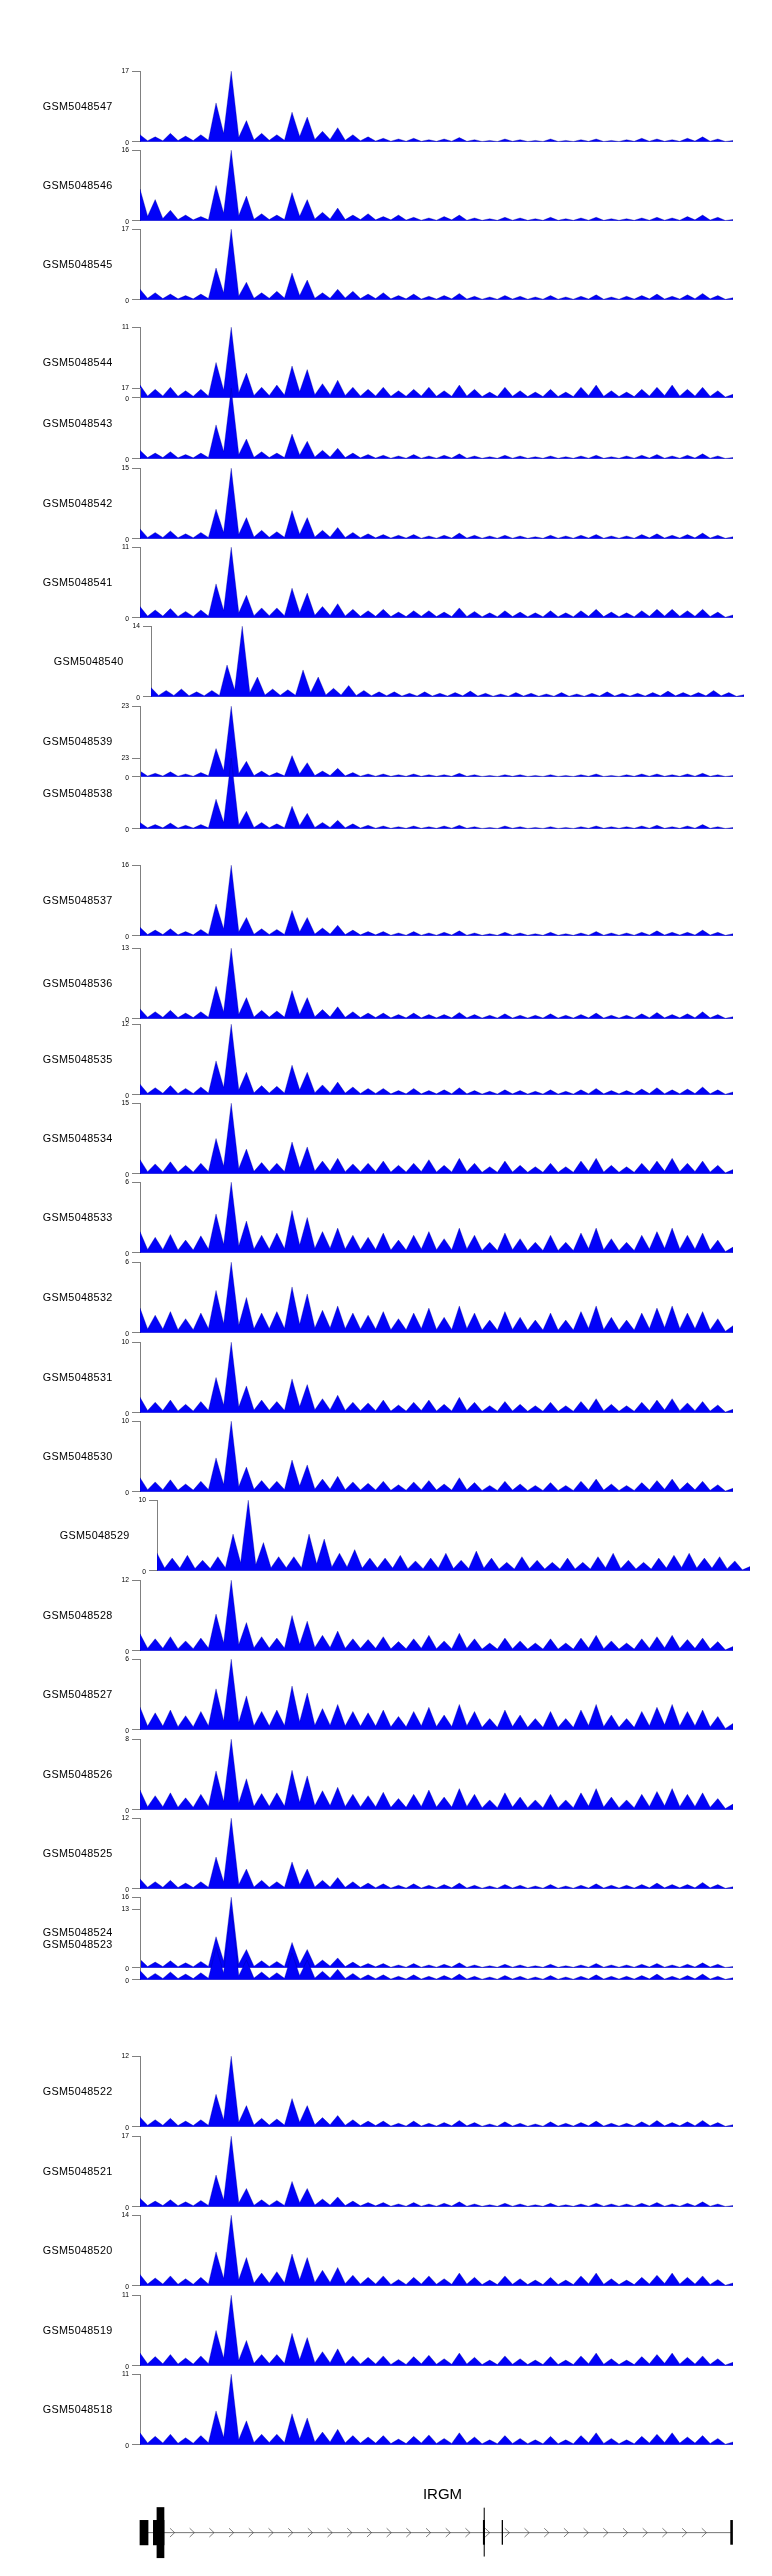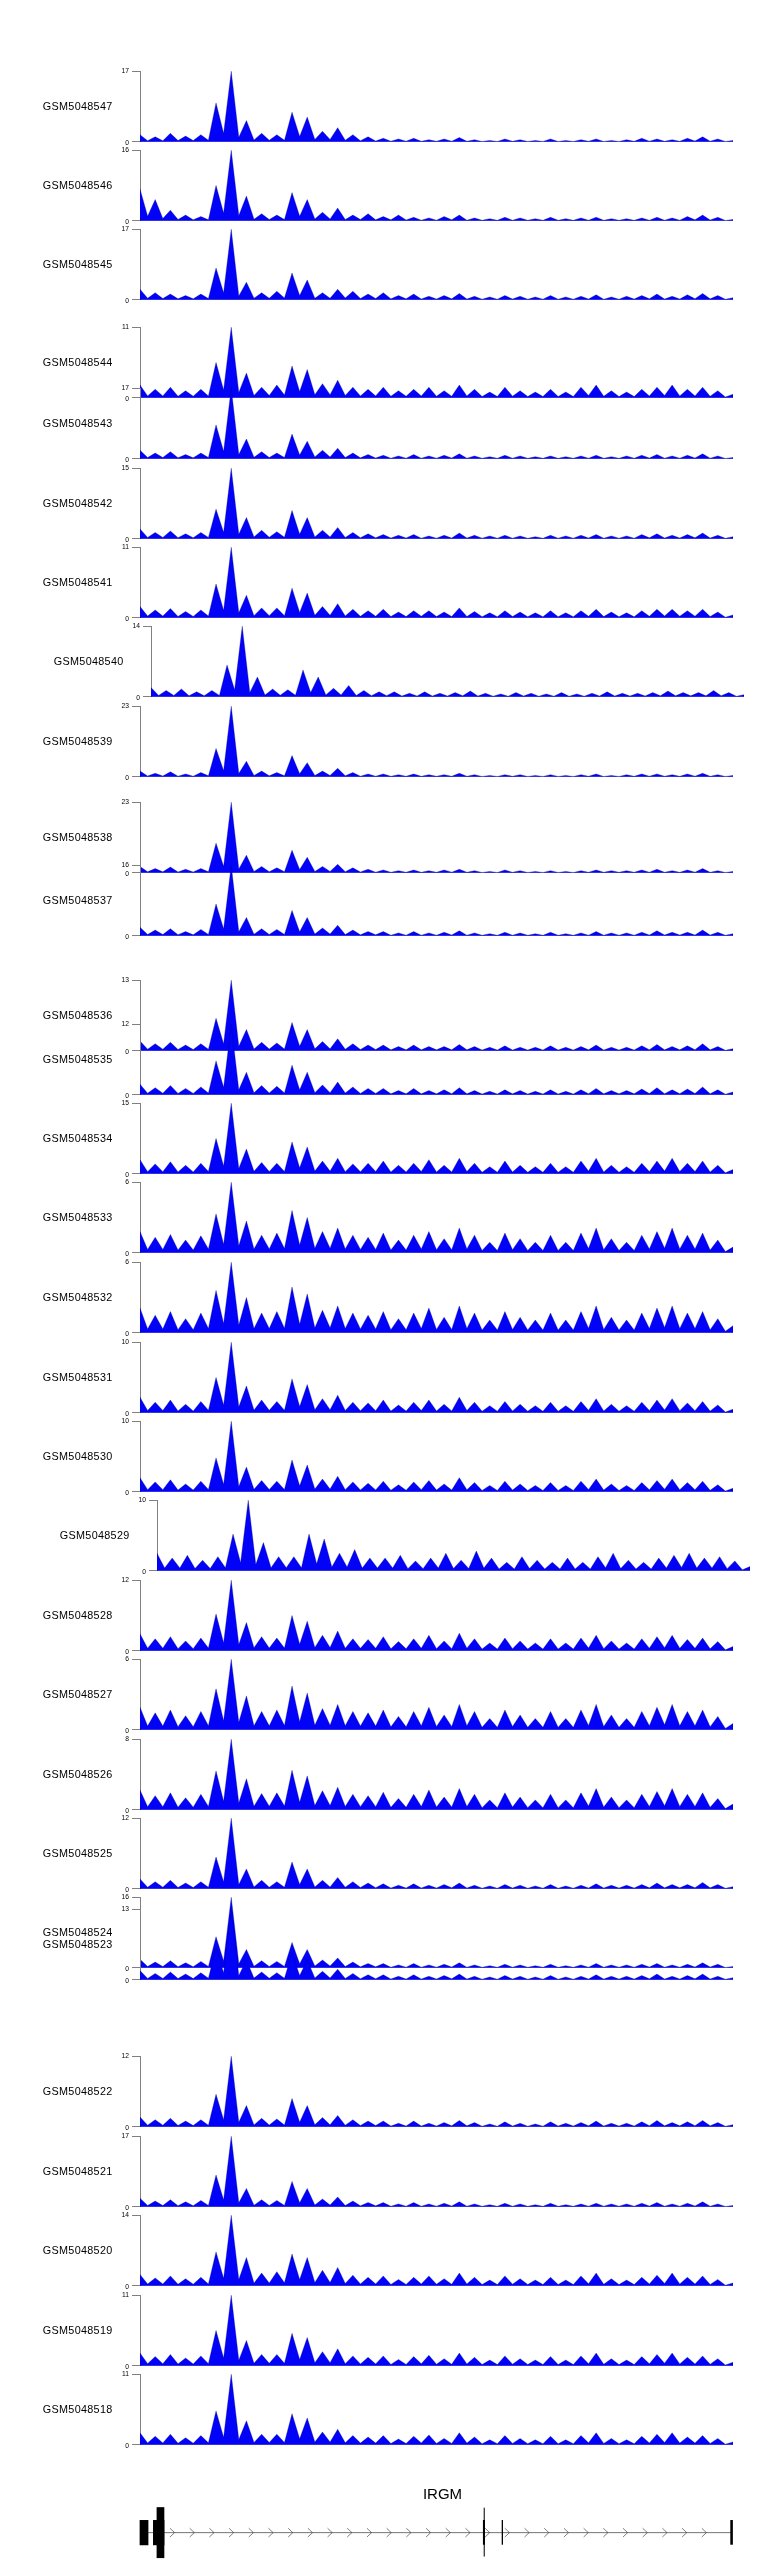--- a/index.html
+++ b/index.html
@@ -118,21 +118,21 @@
         <span class="tlabel">GSM5048539</span>
         <span class="ymax">23</span>
         <span class="ymin">0</span>
         <div class="htick top"></div>
         <div class="htick bot"></div>
         <div class="vline" style="border-left-color: rgb(128, 128, 128);"></div>
         <svg class="area" width="593" height="71" viewBox="0 0 1151 137">
           <polygon points="0,137 0.0,126.0 14.8,135.5 29.5,130.2 44.3,135.5 59.0,127.4 73.8,135.8 88.5,131.5 103.3,135.8 118.1,128.8 132.8,135.2 147.6,82.2 162.3,124.9 177.1,0.0 191.8,130.4 206.6,106.9 221.3,134.6 236.1,126.0 250.9,135.2 265.6,128.8 280.4,135.2 295.1,95.9 309.9,131.0 324.6,109.6 339.4,134.6 354.2,126.0 368.9,134.6 383.7,120.6 398.4,135.2 413.2,128.8 427.9,135.8 442.7,131.5 457.4,135.8 472.2,131.5 487.0,136.1 501.7,132.9 516.5,136.1 531.2,131.5 546.0,136.1 560.7,132.9 575.5,136.1 590.3,132.9 605.0,136.1 619.8,130.2 634.5,136.1 649.3,132.9 664.0,136.4 678.8,134.3 693.6,136.4 708.3,132.9 723.1,136.1 737.8,132.9 752.6,136.4 767.3,134.3 782.1,136.4 796.8,132.9 811.6,136.4 826.4,134.3 841.1,136.4 855.9,132.9 870.6,136.1 885.4,131.5 900.1,136.4 914.9,134.3 929.7,136.4 944.4,132.9 959.2,136.1 973.9,131.5 988.7,135.8 1003.4,131.5 1018.2,136.1 1032.9,132.9 1047.7,136.1 1062.5,131.5 1077.2,135.8 1092.0,130.2 1106.7,136.1 1121.5,132.9 1136.2,136.4 1151.0,134.3 1151,137" fill="#0202f8" stroke="#01018c" stroke-width="0.6"></polygon>
         </svg>
       </div>
-      <div class="track" style="top: 802px; height: 71px;">
+      <div class="track" style="top: 758px; height: 71px;">
         <span class="tlabel">GSM5048538</span>
         <span class="ymax">23</span>
         <span class="ymin">0</span>
         <div class="htick top"></div>
         <div class="htick bot"></div>
         <div class="vline" style="border-left-color: rgb(128, 128, 128);"></div>
         <svg class="area" width="593" height="71" viewBox="0 0 1151 137">
           <polygon points="0,137 0.0,124.7 14.8,135.2 29.5,128.8 44.3,135.2 59.0,126.0 73.8,135.5 88.5,130.2 103.3,135.5 118.1,128.8 132.8,135.2 147.6,79.5 162.3,124.3 177.1,0.0 191.8,129.5 206.6,102.8 221.3,134.3 236.1,124.7 250.9,134.9 265.6,127.4 280.4,134.9 295.1,93.2 309.9,130.4 324.6,106.9 339.4,134.3 354.2,124.7 368.9,134.3 383.7,120.6 398.4,134.9 413.2,127.4 427.9,135.5 442.7,130.2 457.4,135.8 472.2,131.5 487.0,136.1 501.7,132.9 516.5,136.1 531.2,131.5 546.0,136.1 560.7,132.9 575.5,136.1 590.3,131.5 605.0,135.8 619.8,130.2 634.5,136.1 649.3,132.9 664.0,136.4 678.8,134.3 693.6,136.4 708.3,131.5 723.1,136.1 737.8,132.9 752.6,136.4 767.3,134.3 782.1,136.4 796.8,132.9 811.6,136.4 826.4,134.3 841.1,136.4 855.9,132.9 870.6,136.1 885.4,131.5 900.1,136.1 914.9,132.9 929.7,136.1 944.4,132.9 959.2,136.1 973.9,131.5 988.7,135.8 1003.4,130.2 1018.2,136.1 1032.9,132.9 1047.7,136.1 1062.5,131.5 1077.2,135.8 1092.0,128.8 1106.7,136.1 1121.5,132.9 1136.2,136.4 1151.0,134.3 1151,137" fill="#0202f8" stroke="#01018c" stroke-width="0.6"></polygon>
         </svg>
       </div>
@@ -140,21 +140,21 @@
         <span class="tlabel">GSM5048537</span>
         <span class="ymax">16</span>
         <span class="ymin">0</span>
         <div class="htick top"></div>
         <div class="htick bot"></div>
         <div class="vline" style="border-left-color: rgb(128, 128, 128);"></div>
         <svg class="area" width="593" height="71" viewBox="0 0 1151 137">
           <polygon points="0,137 0.0,120.6 14.8,134.6 29.5,126.0 44.3,134.6 59.0,123.3 73.8,135.2 88.5,128.8 103.3,135.2 118.1,124.7 132.8,134.3 147.6,75.3 162.3,123.4 177.1,0.0 191.8,129.2 206.6,101.4 221.3,134.0 236.1,123.3 250.9,134.3 265.6,124.7 280.4,134.3 295.1,87.7 309.9,129.2 324.6,101.4 339.4,133.7 354.2,121.9 368.9,133.7 383.7,116.5 398.4,134.6 413.2,126.0 427.9,135.2 442.7,128.8 457.4,135.2 472.2,128.8 487.0,135.8 501.7,131.5 516.5,135.8 531.2,128.8 546.0,135.8 560.7,131.5 575.5,135.8 590.3,130.2 605.0,135.5 619.8,127.4 634.5,135.8 649.3,131.5 664.0,136.1 678.8,132.9 693.6,136.1 708.3,130.2 723.1,135.8 737.8,131.5 752.6,136.1 767.3,132.9 782.1,136.1 796.8,130.2 811.6,136.1 826.4,132.9 841.1,136.1 855.9,131.5 870.6,135.8 885.4,128.8 900.1,135.8 914.9,131.5 929.7,135.8 944.4,131.5 959.2,135.8 973.9,130.2 988.7,135.5 1003.4,127.4 1018.2,135.5 1032.9,130.2 1047.7,135.5 1062.5,130.2 1077.2,135.5 1092.0,126.0 1106.7,135.5 1121.5,130.2 1136.2,136.1 1151.0,132.9 1151,137" fill="#0202f8" stroke="#01018c" stroke-width="0.6"></polygon>
         </svg>
       </div>
-      <div class="track" style="top: 980px; height: 71px;">
+      <div class="track" style="top: 948px; height: 71px;">
         <span class="tlabel">GSM5048536</span>
         <span class="ymax">13</span>
         <span class="ymin">0</span>
         <div class="htick top"></div>
         <div class="htick bot"></div>
         <div class="vline" style="border-left-color: rgb(128, 128, 128);"></div>
         <svg class="area" width="593" height="71" viewBox="0 0 1151 137">
           <polygon points="0,137 0.0,117.8 14.8,134.0 29.5,123.3 44.3,134.0 59.0,120.6 73.8,134.6 88.5,126.0 103.3,134.6 118.1,123.3 132.8,134.0 147.6,74.0 162.3,123.1 177.1,0.0 191.8,128.0 206.6,95.9 221.3,133.4 236.1,120.6 250.9,133.7 265.6,121.9 280.4,133.7 295.1,82.2 309.9,128.0 324.6,95.9 339.4,133.1 354.2,119.2 368.9,133.1 383.7,113.7 398.4,134.0 413.2,123.3 427.9,134.6 442.7,126.0 457.4,134.6 472.2,126.0 487.0,135.2 501.7,128.8 516.5,135.2 531.2,126.0 546.0,135.2 560.7,128.8 575.5,135.2 590.3,128.8 605.0,135.2 619.8,124.7 634.5,135.2 649.3,128.8 664.0,135.5 678.8,130.2 693.6,135.5 708.3,127.4 723.1,135.5 737.8,130.2 752.6,135.5 767.3,130.2 782.1,135.5 796.8,127.4 811.6,135.5 826.4,130.2 841.1,135.5 855.9,128.8 870.6,135.2 885.4,126.0 900.1,135.5 914.9,130.2 929.7,135.5 944.4,130.2 959.2,135.5 973.9,127.4 988.7,134.9 1003.4,124.7 1018.2,135.2 1032.9,128.8 1047.7,135.2 1062.5,127.4 1077.2,134.9 1092.0,123.3 1106.7,135.2 1121.5,128.8 1136.2,136.1 1151.0,132.9 1151,137" fill="#0202f8" stroke="#01018c" stroke-width="0.6"></polygon>
         </svg>
       </div>

